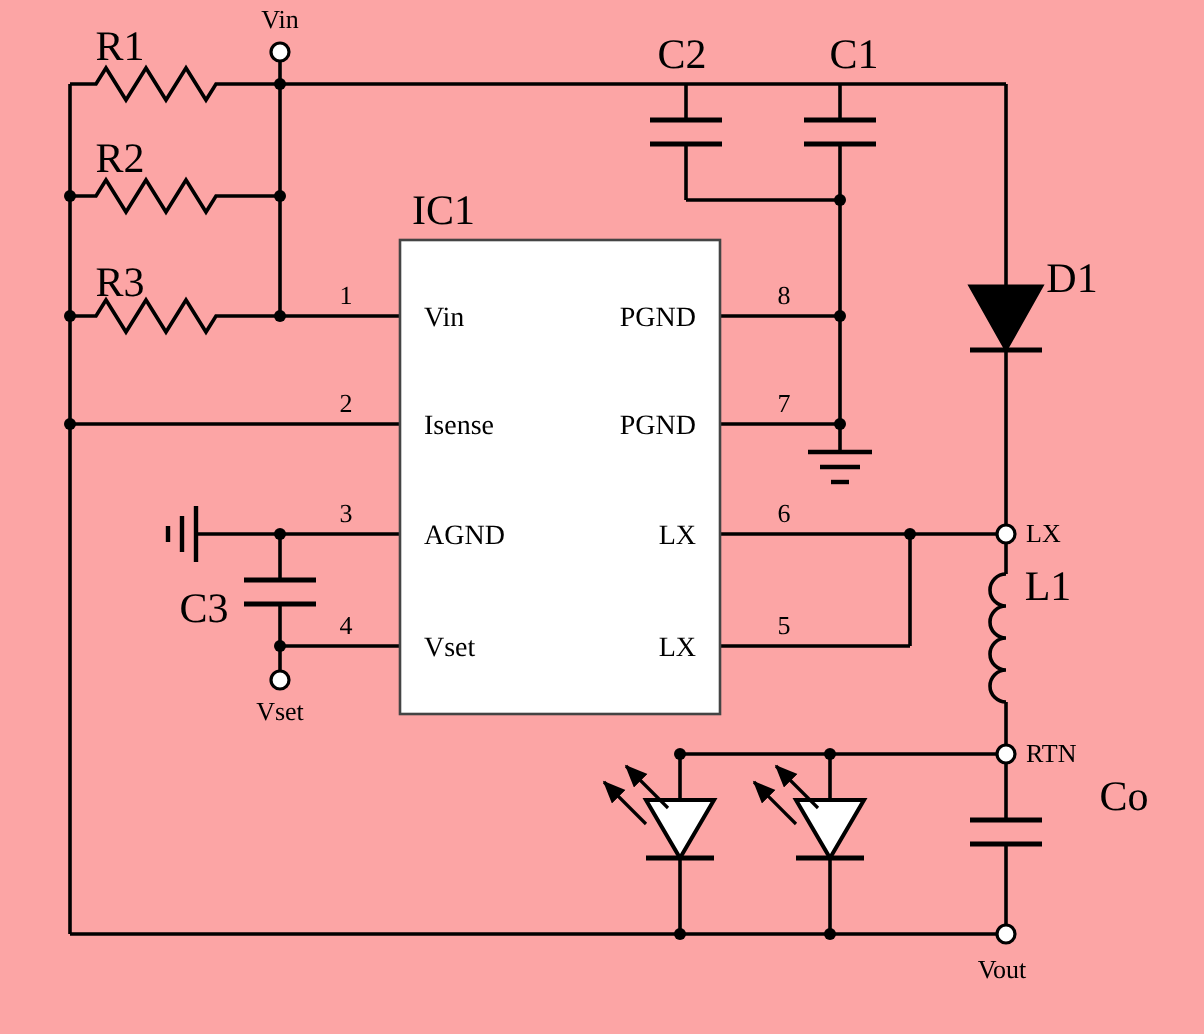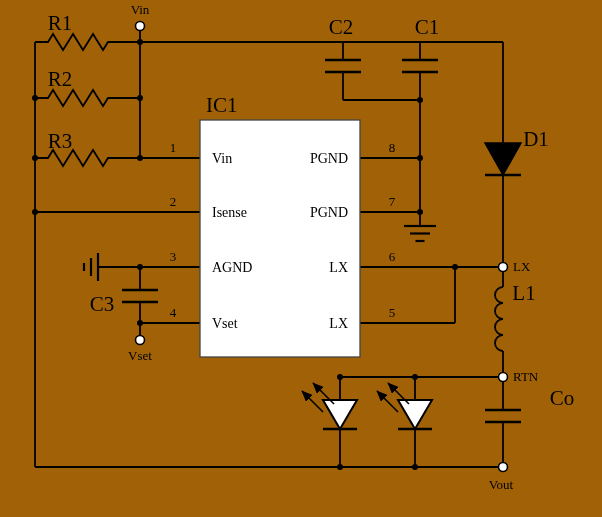--- a/index.html
+++ b/index.html
@@ -1,20 +1,20 @@
 <!DOCTYPE html>
 <html><head>
 <meta charset="utf-8">
 <style>
   html, body { margin: 0; padding: 0; background: #ffffff; }
   .stage {
     position: relative;
     width: 602px;
     height: 517px;
-    background: #a16207;
+    background: #fca5a5;
     font-family: "Liberation Serif", serif;
     overflow: hidden;
   }
   svg { display: block; }
   svg text { fill: #000000; font-family: "Liberation Serif", serif; }
   .lbl-lg { font-size: 21px; }
   .lbl-md { font-size: 14px; }
   .lbl-sm { font-size: 13px; }
 </style>
 </head>

